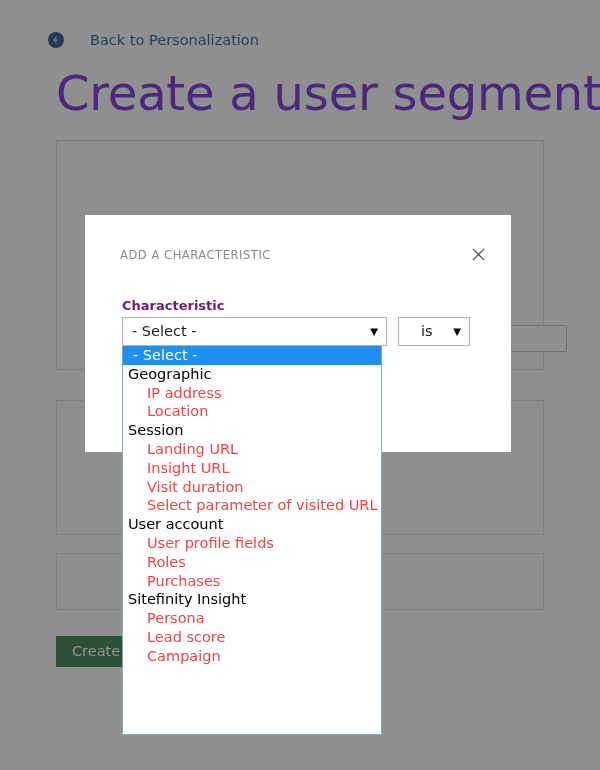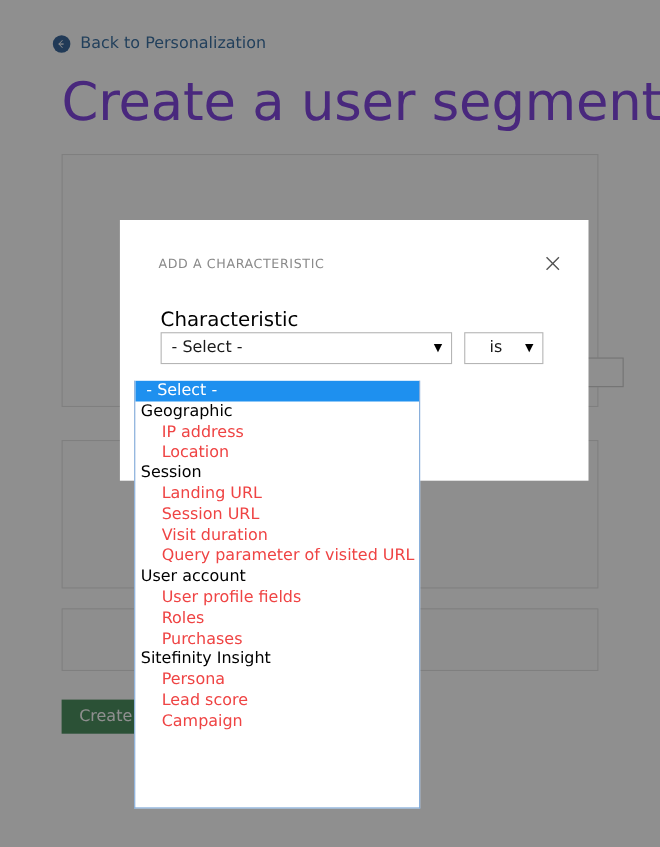--- a/index.html
+++ b/index.html
@@ -22,21 +22,21 @@
     inset: 0;
     background: #ffffff;
   }
 
   .backlink {
     position: absolute;
     left: 48px;
     top: 32px;
     display: flex;
     align-items: flex-end;
-    gap: 9px;
+    gap: 26px;
     text-decoration: none;
   }
   .back-circle {
     width: 16px; height: 16px;
     border-radius: 50%;
     background: #1b4f8a;
     display: flex;
     align-items: center;
     justify-content: center;
     flex: 0 0 auto;
@@ -114,26 +114,25 @@
     position: absolute;
     inset: 0;
     background: rgba(40, 40, 40, 0.52);
     z-index: 10;
   }
 
   
   #modal {
     position: absolute;
     left: 85px;
-    top: 200px;
+    top: 215px;
     width: 426px;
     height: 237px;
     background: #ffffff;
     z-index: 20;
-    margin-left: 24px;
   }
 
   #modal-heading {
     position: absolute;
     left: 35px;
     top: 33px;
     font-size: 11.5px;
     letter-spacing: 0.55px;
     color: #8a8a8a;
     line-height: 14px;
@@ -152,24 +151,25 @@
     background: none;
     border: none;
     cursor: pointer;
   }
   #modal-close svg { display: block; }
 
   #char-label {
     position: absolute;
     left: 37px;
     top: 82px;
-    font-size: 18px;
-    color: #000000;
+    font-size: 13px;
+    color: #701a75;
     line-height: 18px;
     white-space: nowrap;
+    font-weight: bold;
   }
 
   .sel-box {
     position: absolute;
     border: 1px solid #b5b5b5;
     background: #ffffff;
     height: 29px;
     display: flex;
     align-items: center;
     cursor: pointer;
@@ -288,23 +288,23 @@
 </div>
 
 <div id="char-listbox">
   <ul>
       <li class="opt-selected">- Select -</li>
       <li class="opt-group">Geographic</li>
       <li class="opt-child">IP address</li>
       <li class="opt-child">Location</li>
       <li class="opt-group">Session</li>
       <li class="opt-child">Landing URL</li>
-      <li class="opt-child">Session URL</li>
+      <li class="opt-child">Insight URL</li>
       <li class="opt-child">Visit duration</li>
-      <li class="opt-child">Query parameter of visited URL</li>
+      <li class="opt-child">Select parameter of visited URL</li>
       <li class="opt-group">User account</li>
       <li class="opt-child">User profile fields</li>
       <li class="opt-child">Roles</li>
       <li class="opt-child">Purchases</li>
       <li class="opt-group">Sitefinity Insight</li>
       <li class="opt-child">Persona</li>
       <li class="opt-child">Lead score</li>
       <li class="opt-child">Campaign</li>
     </ul>
 </div>

